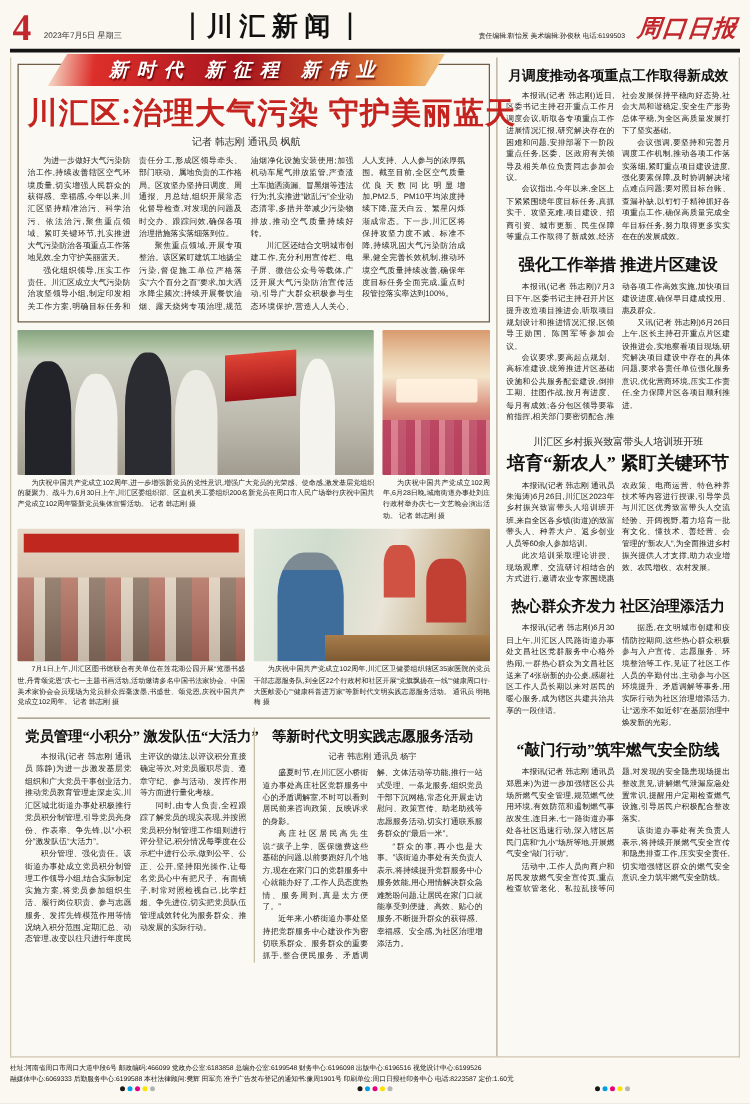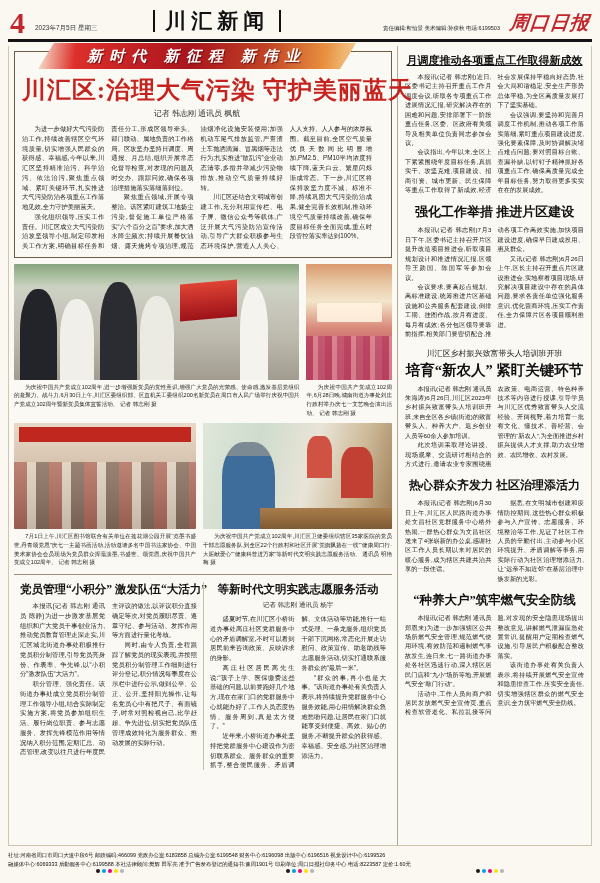--- a/index.html
+++ b/index.html
@@ -68,21 +68,21 @@
   
   .bottom-sec{display:flex;gap:0;margin-top:7px;border-top:1px solid #9a8f7c;padding-top:7px;}
   .b-art{width:50%;box-sizing:border-box;padding:0 6px;}
   .b-art+ .b-art{border-left:1px solid #c8bda7;}
   .b-head{font-family:"Liberation Serif",serif;font-size:11.5px;font-weight:bold;text-align:center;margin:0 0 4px 0;color:#111;white-space:nowrap;}
   .b-byline{font-size:6.5px;text-align:center;color:#333;margin-bottom:4px;}
   .b-body{column-count:2;max-height:158px;overflow:hidden;}
   
   .story{margin-bottom:9px;}
   .s-head{font-family:"Liberation Serif",serif;font-weight:bold;text-align:center;color:#111;margin:2px 0 4px 0;white-space:nowrap;}
-  .s1 .s-head{font-size:11px;text-decoration:underline;}
+  .s1 .s-head{font-size:11px;}
   .s2 .s-head{font-size:13px;}
   .s3 .s-head{font-size:14.5px;}
   .s4 .s-head{font-size:12px;}
   .s5 .s-head{font-size:12.5px;}
   .kicker{font-size:8px;text-align:center;color:#222;margin:0 0 2px 0;white-space:nowrap;}
   .s-body{column-count:2;column-gap:6px;font-size:6.2px;line-height:1.52;text-align:justify;}
   .s-body p{margin:0;text-indent:2em;}
   
   .colophon{margin:3px 8px 0 8px;padding-top:2px;}
   .colophon p{margin:0;font-size:5.4px;line-height:1.6;color:#111;text-align:justify;}
@@ -218,21 +218,21 @@
 
       <section class="story s4">
         <h3 class="s-head">热心群众齐发力 社区治理添活力</h3>
         <div class="s-body">
             <p>本报讯(记者 韩志刚)6月30日上午,川汇区人民路街道办事处文昌社区党群服务中心格外热闹,一群热心群众为文昌社区送来了4张崭新的办公桌,感谢社区工作人员长期以来对居民的暖心服务,成为辖区共建共治共享的一段佳话。</p>
             <p>据悉,在文明城市创建和疫情防控期间,这些热心群众积极参与入户宣传、志愿服务、环境整治等工作,见证了社区工作人员的辛勤付出,主动参与小区环境提升、矛盾调解等事务,用实际行动为社区治理增添活力,让“远亲不如近邻”在基层治理中焕发新的光彩。</p>
           </div>
       </section>
 
       <section class="story s5">
-        <h3 class="s-head">“种养大户”筑牢燃气安全防线</h3>
+        <h3 class="s-head">“敲门行动”筑牢燃气安全防线</h3>
         <div class="s-body">
             <p>本报讯(记者 韩志刚 通讯员 郑恩来)为进一步加强辖区公共场所燃气安全管理,规范燃气使用环境,有效防范和遏制燃气事故发生,连日来,七一路街道办事处各社区迅速行动,深入辖区居民门店和“九小”场所等地,开展燃气安全“敲门行动”。</p>
             <p>活动中,工作人员向商户和居民发放燃气安全宣传页,重点检查软管老化、私拉乱接等问题,对发现的安全隐患现场提出整改意见,讲解燃气泄漏应急处置常识,提醒用户定期检查燃气设施,引导居民户积极配合整改落实。</p>
             <p>该街道办事处有关负责人表示,将持续开展燃气安全宣传和隐患排查工作,压实安全责任,切实增强辖区群众的燃气安全意识,全力筑牢燃气安全防线。</p>
           </div>
       </section>
 
     </aside>
   </div>
 

